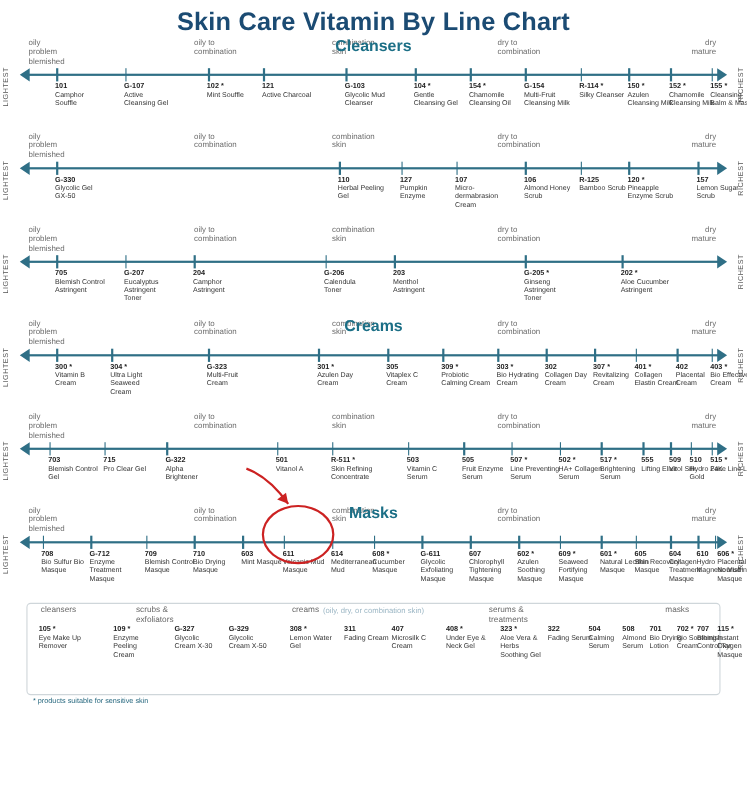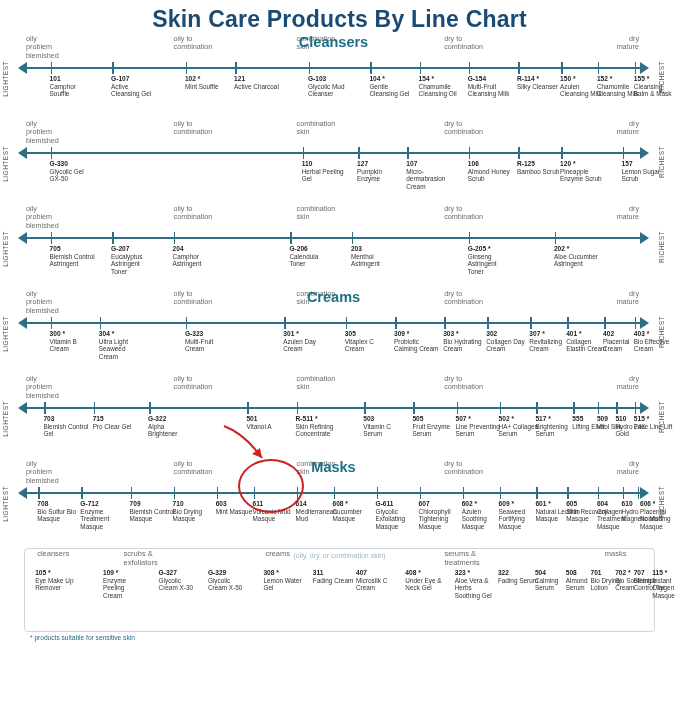--- a/index.html
+++ b/index.html
@@ -23,21 +23,21 @@
     text-align: center;
     color: #1b4b73;
     font-size: 23px;
     font-weight: bold;
     letter-spacing: 0.2px;
     padding-top: 6px;
     padding-bottom: 2px;
   }
   .section {
     position: relative;
-    margin: 0 12px 1px 0;
+    margin: 0 0 1px 0;
     padding: 0 0 2px 0;
   }
   .section-inner {
     position: relative;
     margin: 0 26px;
     height: 100%;
   }
   .band-labels {
     position: relative;
     height: 26px;
@@ -171,21 +171,21 @@
   .arrow-mark {
     position: absolute;
     pointer-events: none;
   }
 </style>
 </head>
 <body>
 
 <div id="page">
 
-  <div class="title">Skin Care Products By Line Chart</div>
+  <div class="title">Skin Care Vitamin By Line Chart</div>
 
   <div id="sections">
       <div class="section">
         <div class="edge-label edge-left" style="top: 26px;">LIGHTEST</div>
         <div class="edge-label edge-right" style="top: 26px;">RICHEST</div>
         <div class="section-inner">
           <div class="band-labels">
             <div class="band-label" style="left: 0%;">oily<br>problem<br>blemished</div>
             <div class="band-label" style="left: 24%;">oily to<br>combination</div>
             <div class="band-label" style="left: 44%;">combination<br>skin</div>

